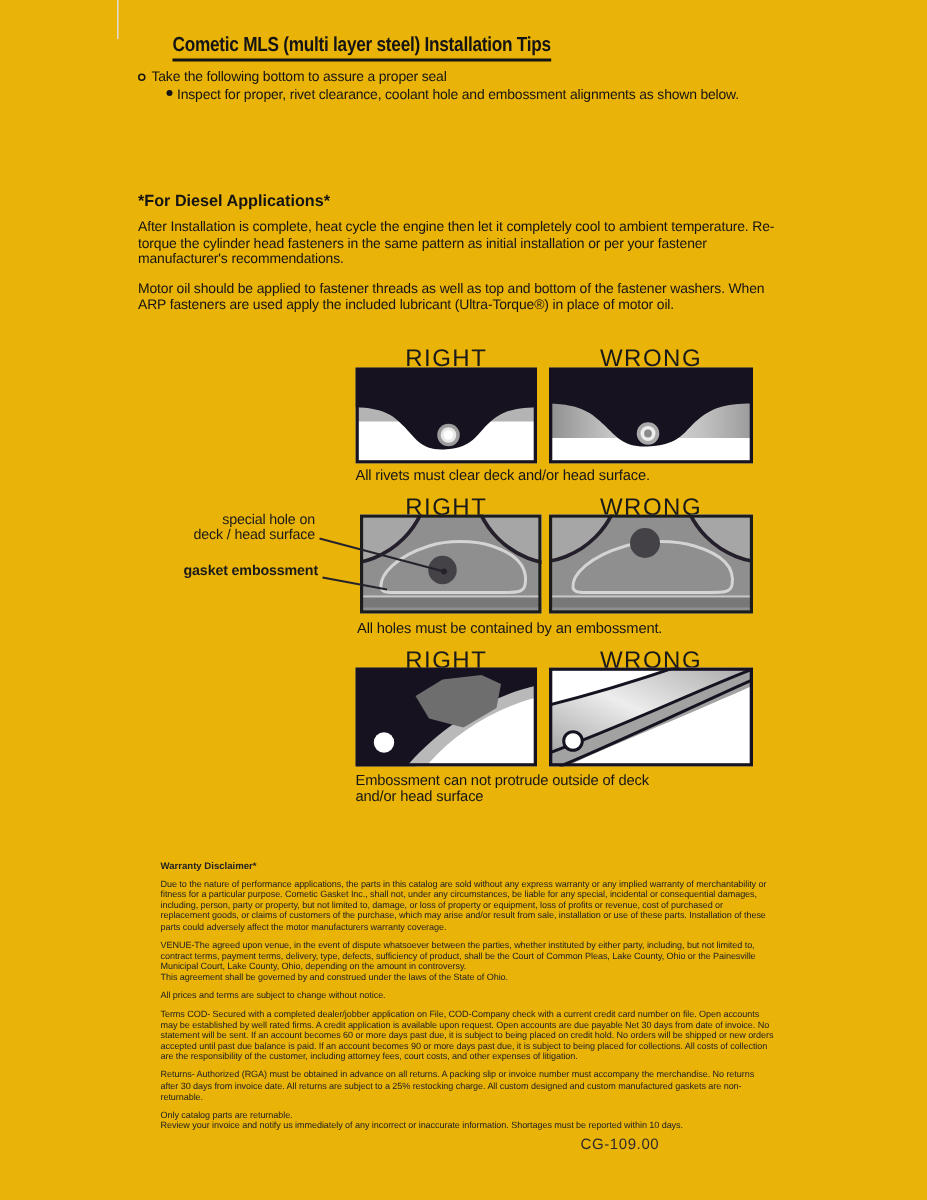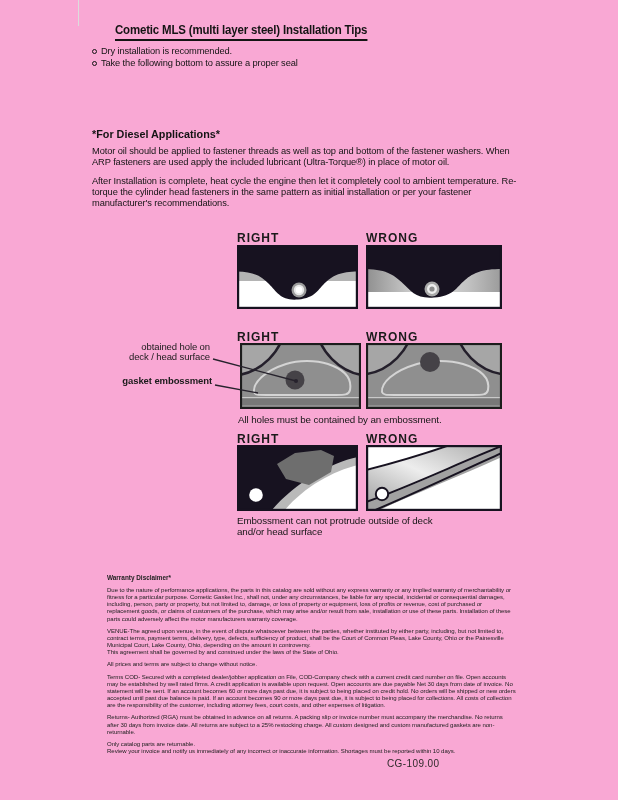--- a/index.html
+++ b/index.html
@@ -1,17 +1,17 @@
 <!DOCTYPE html>
 <html><head>
 <meta charset="utf-8">
 <style>
   html,body{margin:0;padding:0;background:#fff;}
   .page{
-    position:relative;width:618px;height:800px;background:#f9a8d4;overflow:hidden;
+    position:relative;width:618px;height:800px;background:#eab308;overflow:hidden;
     font-family:"Liberation Sans","DejaVu Sans",sans-serif;color:#141414;
   }
   .scanline{position:absolute;left:78px;top:0;width:1px;height:26px;background:#dcdcdc;}
   
   .title{
     position:absolute;left:115px;top:22px;
     font-size:13.5px;font-weight:700;letter-spacing:-0.2px;
     border-bottom:2px solid #141414;padding-bottom:2px;white-space:nowrap;
     transform:scaleX(0.85);transform-origin:left top;
   }
@@ -23,21 +23,21 @@
   .b-row.sub{padding-left:19px;}
   .fbul{display:inline-block;width:4px;height:4px;background:#141414;border-radius:50%;
         margin:3.4px 3px 0 0;flex:0 0 auto;}
   
   .diesel{position:absolute;left:92px;top:116px;width:432px;margin-top:12px;}
   .d-head{font-size:10.8px;font-weight:700;margin:0 0 6px 0;}
   .diesel p{font-size:9.3px;line-height:10.7px;letter-spacing:-0.1px;margin:0 0 9px 0;}
   .diesel p.note{margin-bottom:0;}
   
   .diagrams{position:absolute;left:0;top:0;width:618px;height:800px;pointer-events:none;}
-  .dg-label{position:absolute;font-size:12px;letter-spacing:1px;color:#1a1a1a;font-weight:bold;}
+  .dg-label{position:absolute;font-size:16px;letter-spacing:1px;text-align:center;color:#1a1a1a;}
   .panel{position:absolute;}
   .panel svg{display:block;}
   .caption{position:absolute;font-size:9.8px;letter-spacing:-0.1px;color:#161616;line-height:11px;}
   .ann{position:absolute;font-size:9.5px;letter-spacing:-0.1px;text-align:right;line-height:10px;color:#1a1a1a;}
   .ptr{position:absolute;left:100px;top:340px;}
   
   .legal{position:absolute;left:107px;top:574px;width:409px;color:#222;}
   .legal h4{font-size:6.4px;margin:0 0 6px 0;font-weight:700;}
   .legal p{font-size:6.05px;line-height:7.15px;letter-spacing:-0.05px;margin:0;}
   .legal p.mt{margin-top:5px;}
@@ -49,32 +49,32 @@
 
 <div class="page">
 
   <div class="scanline"></div>
 
   <div class="title">Cometic MLS (multi layer steel) Installation Tips</div>
 
   <div class="bullets">
     <div class="b-row">
       <span class="obul"></span>
-      <span>Dry installation is recommended.</span>
-    </div>
-    <div class="b-row">
-      <span class="obul"></span>
       <span>Take the following bottom to assure a proper seal</span>
+    </div>
+    <div class="b-row sub">
+      <span class="fbul"></span>
+      <span>Inspect for proper, rivet clearance, coolant hole and embossment alignments as shown below.</span>
     </div>
   </div>
 
   <div class="diesel">
     <div class="d-head">*For Diesel Applications*</div>
+    <p>After Installation is complete, heat cycle the engine then let it completely cool to ambient temperature. Re-torque the cylinder head fasteners in the same pattern as initial installation or per your fastener manufacturer's recommendations.</p>
     <p>Motor oil should be applied to fastener threads as well as top and bottom of the fastener washers. When ARP fasteners are used apply the included lubricant (Ultra-Torque®) in place of motor oil.</p>
-    <p>After Installation is complete, heat cycle the engine then let it completely cool to ambient temperature. Re-torque the cylinder head fasteners in the same pattern as initial installation or per your fastener manufacturer's recommendations.</p>
   </div>
 
   <div class="diagrams">
 
     <div class="dg-label" style="left:237px;top:231px;width:121px;">RIGHT</div>
     <div class="dg-label" style="left:366px;top:231px;width:136px;">WRONG</div>
 
     <div class="panel" style="left:237px;top:245px;">
       <svg width="121" height="64" viewBox="0 0 121 64">
         <rect width="121" height="64" fill="#ffffff"></rect>
@@ -100,26 +100,27 @@
         <rect width="136" height="64" fill="#ffffff"></rect>
         <rect x="0" y="19" width="136" height="28" fill="url(#bandGrad)"></rect>
         <path d="M0,0 H136 V24 C116,24 108,27.5 99,35 C90,42.5 88,51 68,52.5 C50,54 45,46 37,38.5 C29,31 22,24.5 0,24 Z" fill="#171220"></path>
         <circle cx="66" cy="44" r="7.5" fill="#a9a9a9"></circle>
         <circle cx="66" cy="44" r="5" fill="#ededed"></circle>
         <circle cx="66" cy="44" r="2.6" fill="#8b8b8b"></circle>
         <rect x="1" y="1" width="134" height="62" fill="none" stroke="#171220" stroke-width="2.4"></rect>
       </svg>
     </div>
 
+    <div class="caption" style="left:237px;top:312px;">All rivets must clear deck and/or head surface.</div>
 
     <div class="dg-label" style="left:237px;top:330px;width:121px;">RIGHT</div>
     <div class="dg-label" style="left:366px;top:330px;width:136px;">WRONG</div>
 
     <div class="ann" style="left:100px;top:342px;width:110px;">
-      <div>obtained hole on</div>
+      <div>special hole on</div>
       <div>deck / head surface</div>
     </div>
     <div class="ann" style="left:100px;top:376px;width:112px;font-weight:bold;">
       <div>gasket embossment</div>
     </div>
 
     <div class="panel" style="left:240px;top:343px;">
       <svg width="121" height="66" viewBox="0 0 121 66">
         <rect width="121" height="66" fill="#8f8f8f"></rect>
         <circle cx="-12" cy="-25" r="58" fill="#a6a6a6" stroke="#241f2b" stroke-width="2.5"></circle>

